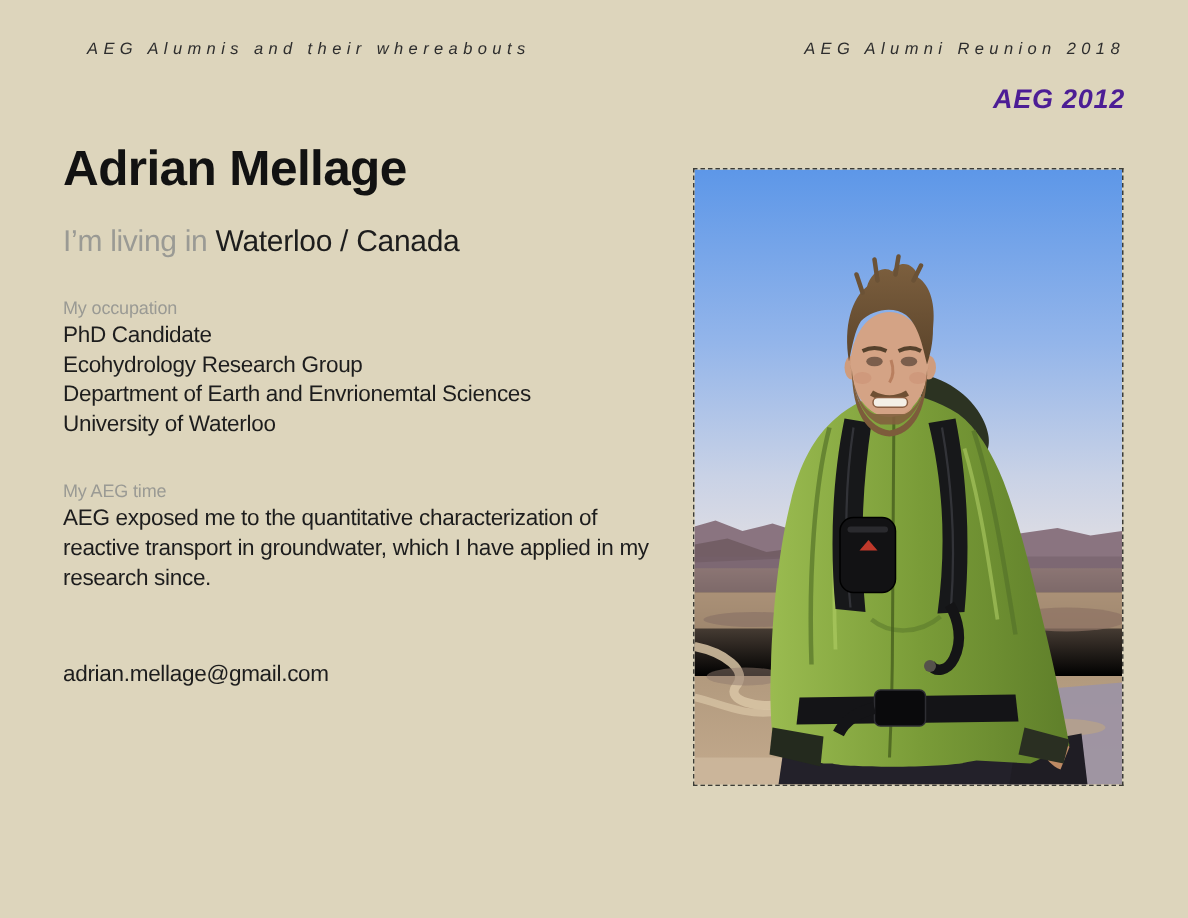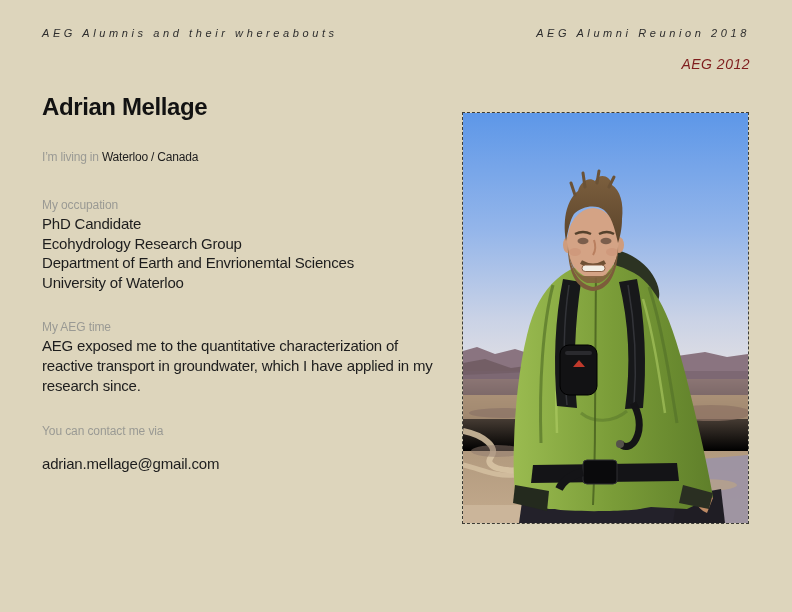--- a/index.html
+++ b/index.html
@@ -5,33 +5,33 @@
   html,body { margin:0; padding:0; background:#888; }
   .page {
     position:relative; width:792px; height:612px;
     background:#ddd5bc; overflow:hidden;
     font-family:"Liberation Sans", sans-serif;
   }
   .hdr {
     position:absolute; top:27px; font-size:11px; font-style:italic;
     letter-spacing:3.6px; color:#2d2d2d; white-space:nowrap;
   }
-  .hdr-left  { left:42px;font-style:italic; }
+  .hdr-left  { left:58px;font-style:italic; }
   .hdr-right { right:42px;text-align:right; }
   .badge {
     position:absolute; top:56px; right:42px;
-    font-size:14px; font-weight:normal; font-style:italic;
-    color:#7f1d1d; letter-spacing:0.5px; white-space:nowrap;
+    font-size:18px; font-weight:bold; font-style:italic;
+    color:#4c1d95; letter-spacing:0.5px; white-space:nowrap;
   }
   .name {
     position:absolute; left:42px; top:93px; margin:0;
-    font-size:24px; font-weight:bold; color:#121212; letter-spacing:-0.4px;
+    font-size:33px; font-weight:bold; color:#121212; letter-spacing:-0.4px;
     white-space:nowrap;
   }
-  .living { position:absolute; left:42px; top:150px; font-size:12px; letter-spacing:-0.2px; white-space:nowrap; }
+  .living { position:absolute; left:42px; top:150px; font-size:20px; letter-spacing:-0.2px; white-space:nowrap; }
   .lbl-gray { color:#9a9a94; }
   .val { color:#1d1d1d; }
   .block { position:absolute; left:42px; }
   .sec-label { font-size:12px; color:#9a9a94; letter-spacing:-0.1px; line-height:14px; margin-bottom:2px; white-space:nowrap; }
   .body-line { font-size:15px; color:#1d1d1d; line-height:19.5px; letter-spacing:-0.2px; white-space:nowrap; }
   #occupation-block { top:198px; }
   #aeg-block { top:320px; }
   #aeg-block .body-line { line-height:20px; }
   #contact-block { top:424px; }
   #contact-block .body-line { margin-top:16px; }
@@ -66,21 +66,20 @@
 
   <div class="block" id="occupation-block">
     <div class="sec-label">My occupation</div>
     <div class="body-line">PhD Candidate</div>
     <div class="body-line">Ecohydrology Research Group</div>
     <div class="body-line">Department of Earth and Envrionemtal Sciences</div>
     <div class="body-line">University of Waterloo</div>
   </div>
 
   <div class="block" id="contact-block">
-    <div class="sec-label">You can contact me via</div>
     <div class="body-line">adrian.mellage@gmail.com</div>
   </div>
 
   <div class="photo-frame">
     <svg width="285" height="410" viewBox="0 0 285 410" xmlns="http://www.w3.org/2000/svg">
       <defs>
         <linearGradient id="skyGrad" x1="0" y1="0" x2="0" y2="1">
           <stop offset="0" stop-color="#5d97e8"></stop>
           <stop offset="0.45" stop-color="#93b5ea"></stop>
           <stop offset="0.8" stop-color="#c9d2e6"></stop>

